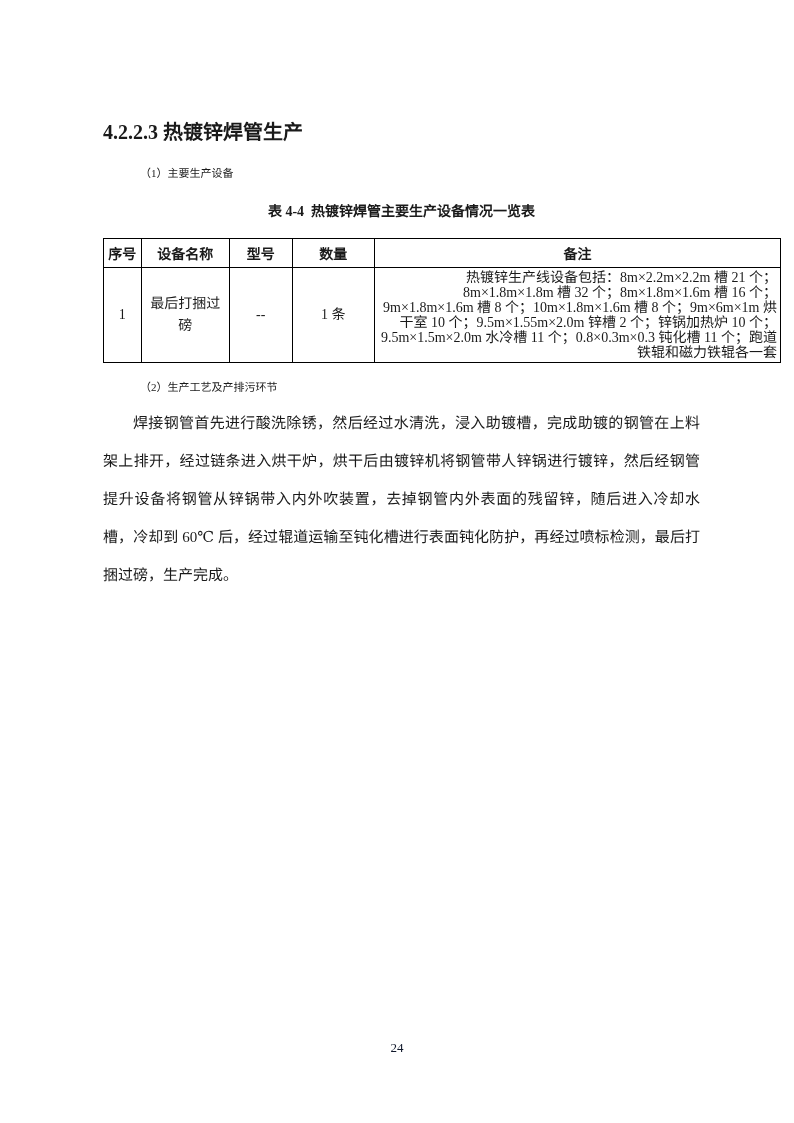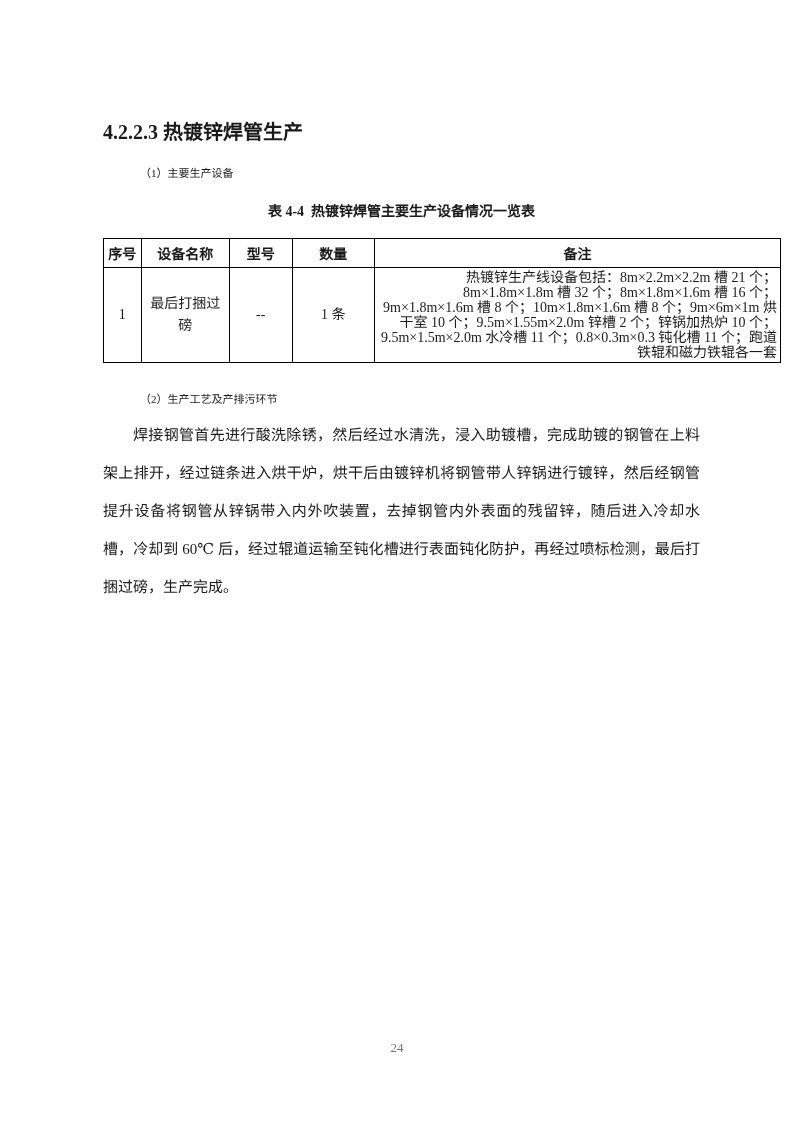--- a/index.html
+++ b/index.html
@@ -28,21 +28,21 @@
     line-height: 20px;
     margin: 0;
   }
   .sub-item {
     font-size: 11px;
     line-height: 18px;
     margin: 0;
     padding-left: 37px;
   }
   .sub-item-1 { margin-top: 22px; }
-  .sub-item-2 { margin-top: 27px; }
+  .sub-item-2 { margin-top: 15px; }
   .table-caption {
     font-size: 14px;
     font-weight: bold;
     text-align: center;
     margin-top: 18px;
     margin-bottom: 18px;
     white-space: pre-wrap;
   }
   table.equip-table {
     border-collapse: collapse;
@@ -87,21 +87,21 @@
     margin-top: 8px;
     margin-bottom: 0;
   }
   .page-number {
     position: absolute;
     left: 0;
     right: 0;
     top: 1040px;
     text-align: center;
     font-size: 13px;
-    color: #737373;
+    color: #0f172a;
   }
 </style>
 </head>
 <body>
 
 <div class="page">
   <div class="content">
 
     <p class="heading">4.2.2.3 热镀锌焊管生产</p>
 

